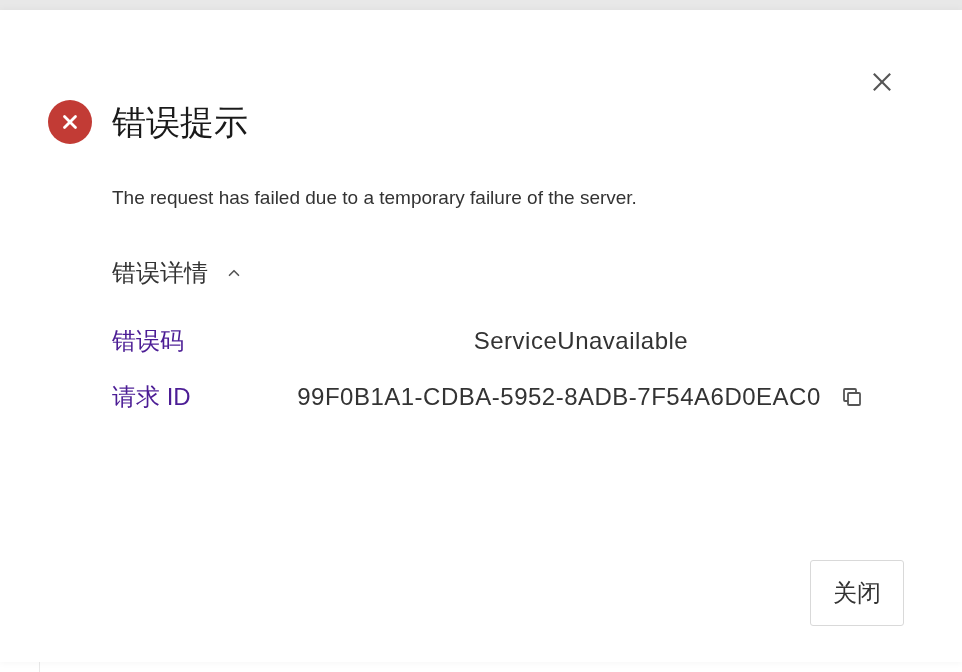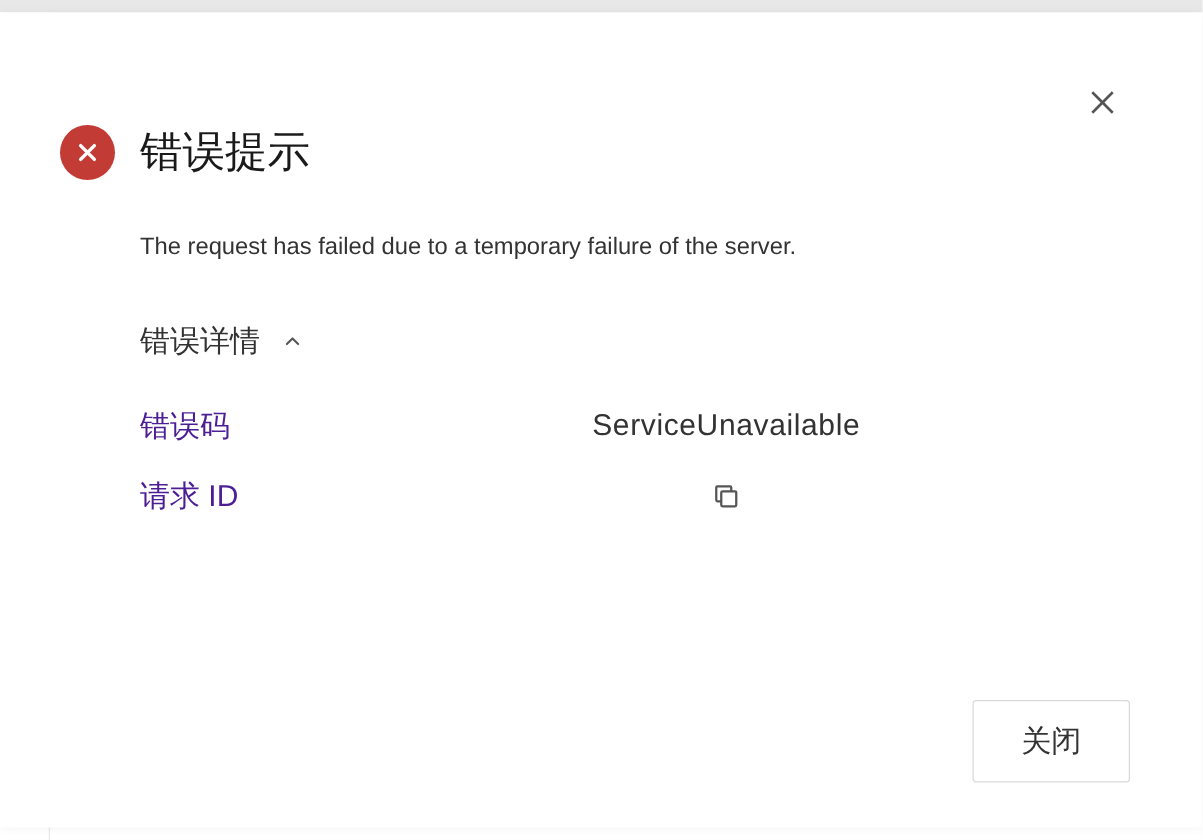--- a/index.html
+++ b/index.html
@@ -138,21 +138,21 @@
       justify-content: center;
       color: #555;
     }
     .copy-icon svg { width: 24px; height: 24px; }
     .footer {
       position: absolute;
       bottom: 36px;
       right: 58px;
     }
     .close-button {
-      padding: 16px 38px;
+      padding: 16px 22px;
       font-size: 24px;
       color: #333;
       background: #fff;
       border: 1px solid #d9d9d9;
       border-radius: 3px;
       cursor: pointer;
     }
   </style>
 </head>
 <body>
@@ -196,20 +196,21 @@
     </div>
 
     <div class="details-grid">
       <div class="detail-label">错误码</div>
       <div class="detail-value">
         <span>ServiceUnavailable</span>
       </div>
 
       <div class="detail-label">请求 ID</div>
       <div class="detail-value">
+        <span>99F0B1A1-CDBA-5952-8ADB-7F54A6D0EAC0</span>
         <span class="copy-icon">
           <svg viewBox="0 0 24 24" fill="none" stroke="currentColor" stroke-width="1.8">
             <rect x="8" y="8" width="12" height="12" rx="1"></rect>
             <path d="M16 8 V5 a1 1 0 0 0 -1 -1 H5 a1 1 0 0 0 -1 1 v10 a1 1 0 0 0 1 1 h3"></path>
           </svg>
         </span>
       </div>
     </div>
   </div>
 

